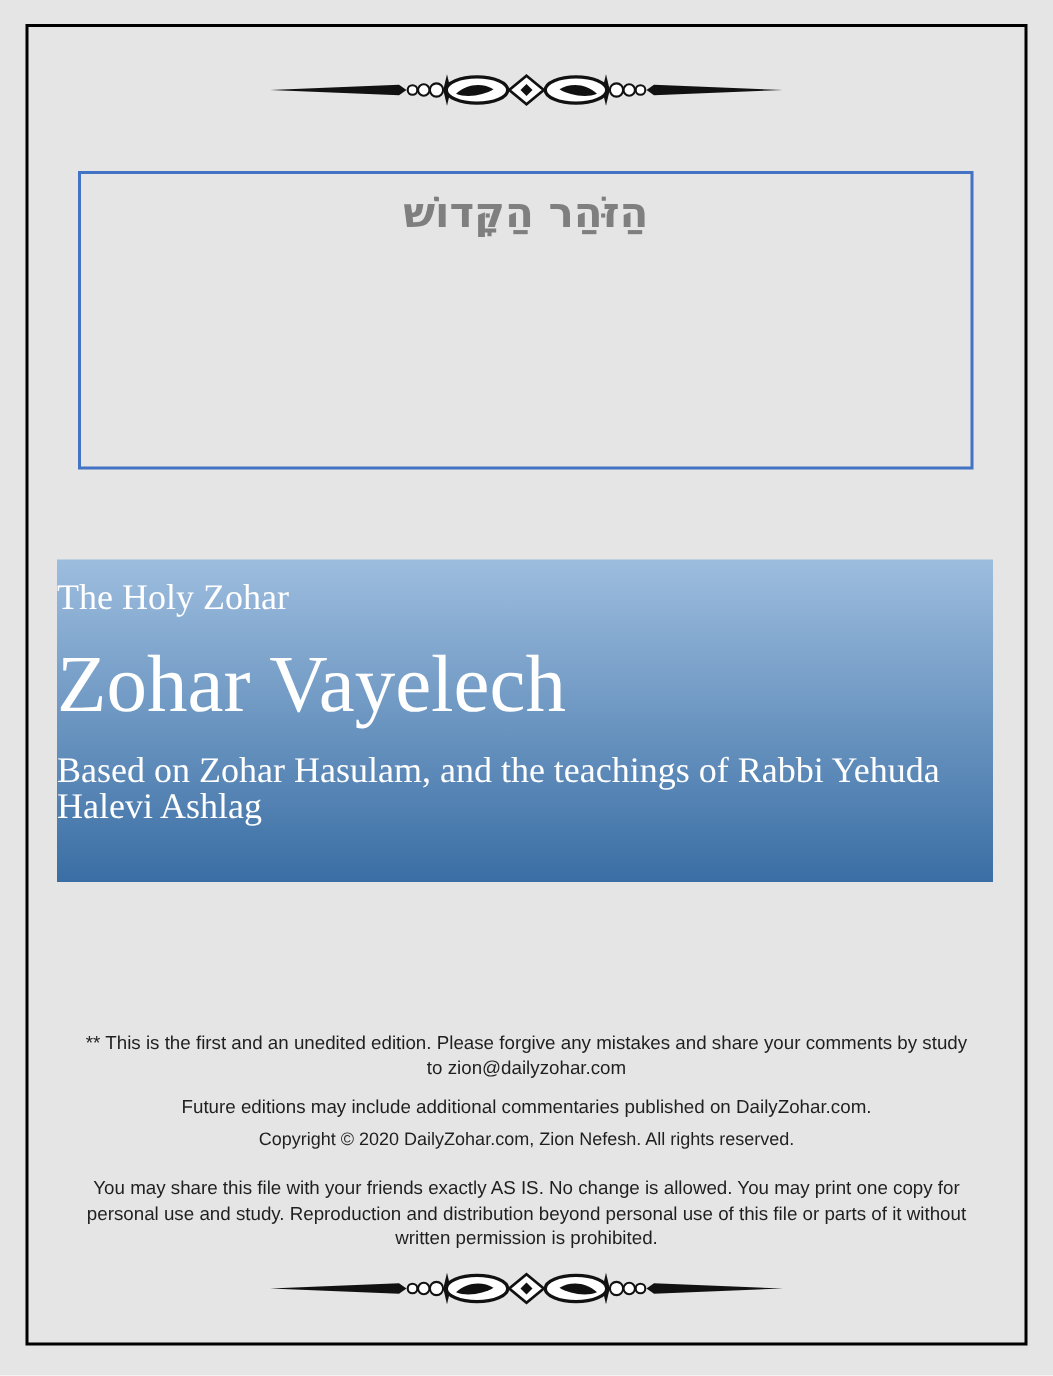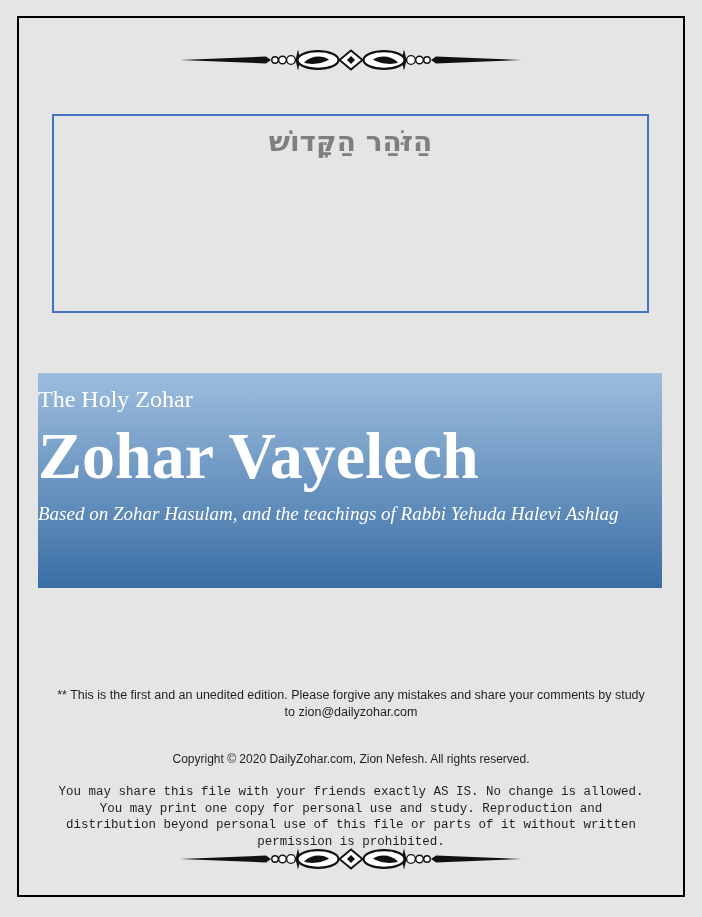--- a/index.html
+++ b/index.html
@@ -58,36 +58,36 @@
     left: 38px; top: 340px;
     width: 624px; height: 215px;
     background: linear-gradient(to bottom,
       var(--banner-gradient-top, #9dbdde),
       var(--banner-gradient-bottom, #3a6ea4));
     color: var(--banner-text, #ffffff);
     font-family: "Liberation Serif", "DejaVu Serif", serif;
     margin-top: 33px;
   }
   .banner-subtitle { padding-top: 12px; font-size: 24px; line-height: 28px; }
-  .banner-title    { margin-top: 12px; font-size: 66px; line-height: 62px; font-weight: bold; }
+  .banner-title    { margin-top: 12px; font-size: 54px; line-height: 62px; }
   .banner-commentary { margin-top: 24px; font-size: 21px; line-height: 26px; }
-  .banner-basedon  { margin-top: 15px; font-size: 19px; line-height: 24px; font-style: italic; }
+  .banner-basedon  { margin-top: 15px; font-size: 24px; line-height: 24px; }
 
   .footer-line {
     position: absolute;
     left: 0; right: 0;
     text-align: center;
   }
   .f-edition   { top: 658px; font-size: 13.5px; }
   .f-note      { top: 687px; font-size: 12.5px; line-height: 16.5px;
                  left: 50%; transform: translateX(-50%); width: 600px; }
   .f-future    { top: 731px; font-size: 12.5px; }
   .f-copyright { top: 752px; font-size: 12px; }
   .f-share     { top: 784px; font-size: 12.5px; line-height: 16.5px;
-                 left: 50%; transform: translateX(-50%); width: 600px; font-family: Liberation Mono, monospace; }
+                 left: 50%; transform: translateX(-50%); width: 600px; }
 </style>
 </head>
 <body>
 
 <div class="page">
 
   <div class="page-frame"></div>
 
   <svg class="ornament top" width="346" height="26" viewBox="0 0 346 26">
     <g id="ornL1">
@@ -108,20 +108,21 @@
     <div class="hebrew-small">הַזֹּהַר הַקָּדוֹשׁ</div>
   </div>
 
   <div class="banner">
     <div class="banner-subtitle">The Holy Zohar</div>
     <div class="banner-title">Zohar Vayelech</div>
     <div class="banner-basedon">Based on Zohar Hasulam, and the teachings of Rabbi Yehuda Halevi Ashlag</div>
   </div>
 
   <div class="footer-line f-note">** This is the first and an unedited edition. Please forgive any mistakes and share your comments by study to zion@dailyzohar.com</div>
+  <div class="footer-line f-future">Future editions may include additional commentaries published on DailyZohar.com.</div>
   <div class="footer-line f-copyright">Copyright © 2020 DailyZohar.com, Zion Nefesh. All rights reserved.</div>
   <div class="footer-line f-share">You may share this file with your friends exactly AS IS. No change is allowed. You may print one copy for personal use and study. Reproduction and distribution beyond personal use of this file or parts of it without written permission is prohibited.</div>
 
   <svg class="ornament bottom" width="346" height="26" viewBox="0 0 346 26">
     <g id="ornL2">
       <polygon points="2,13 88,9.5 93,13 88,16.5" fill="currentColor"></polygon>
       <circle cx="97" cy="13" r="3.2" fill="#fff" stroke="currentColor" stroke-width="1.4"></circle>
       <circle cx="104.5" cy="13" r="3.8" fill="#fff" stroke="currentColor" stroke-width="1.4"></circle>
       <circle cx="113" cy="13" r="4.4" fill="#fff" stroke="currentColor" stroke-width="1.4"></circle>
       <polygon points="120,2.5 122.5,13 120,23.5 117.5,13" fill="currentColor"></polygon>

